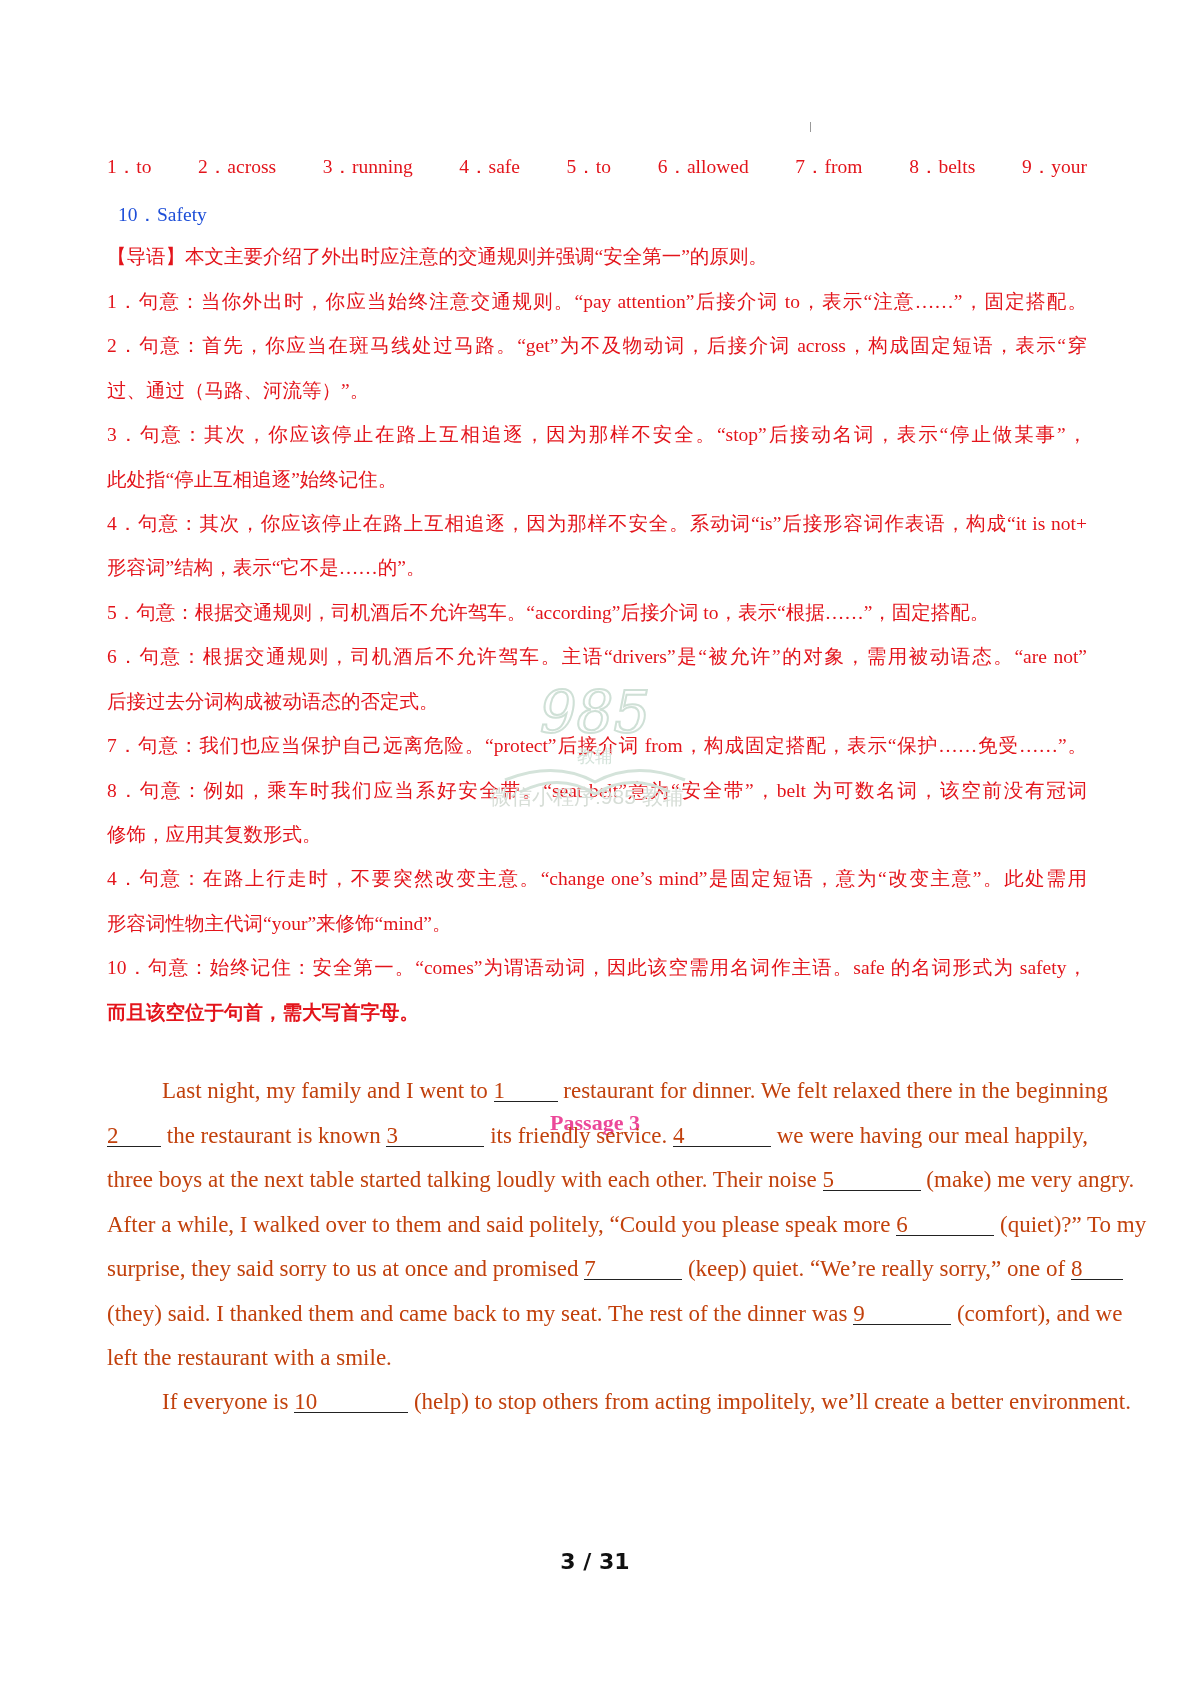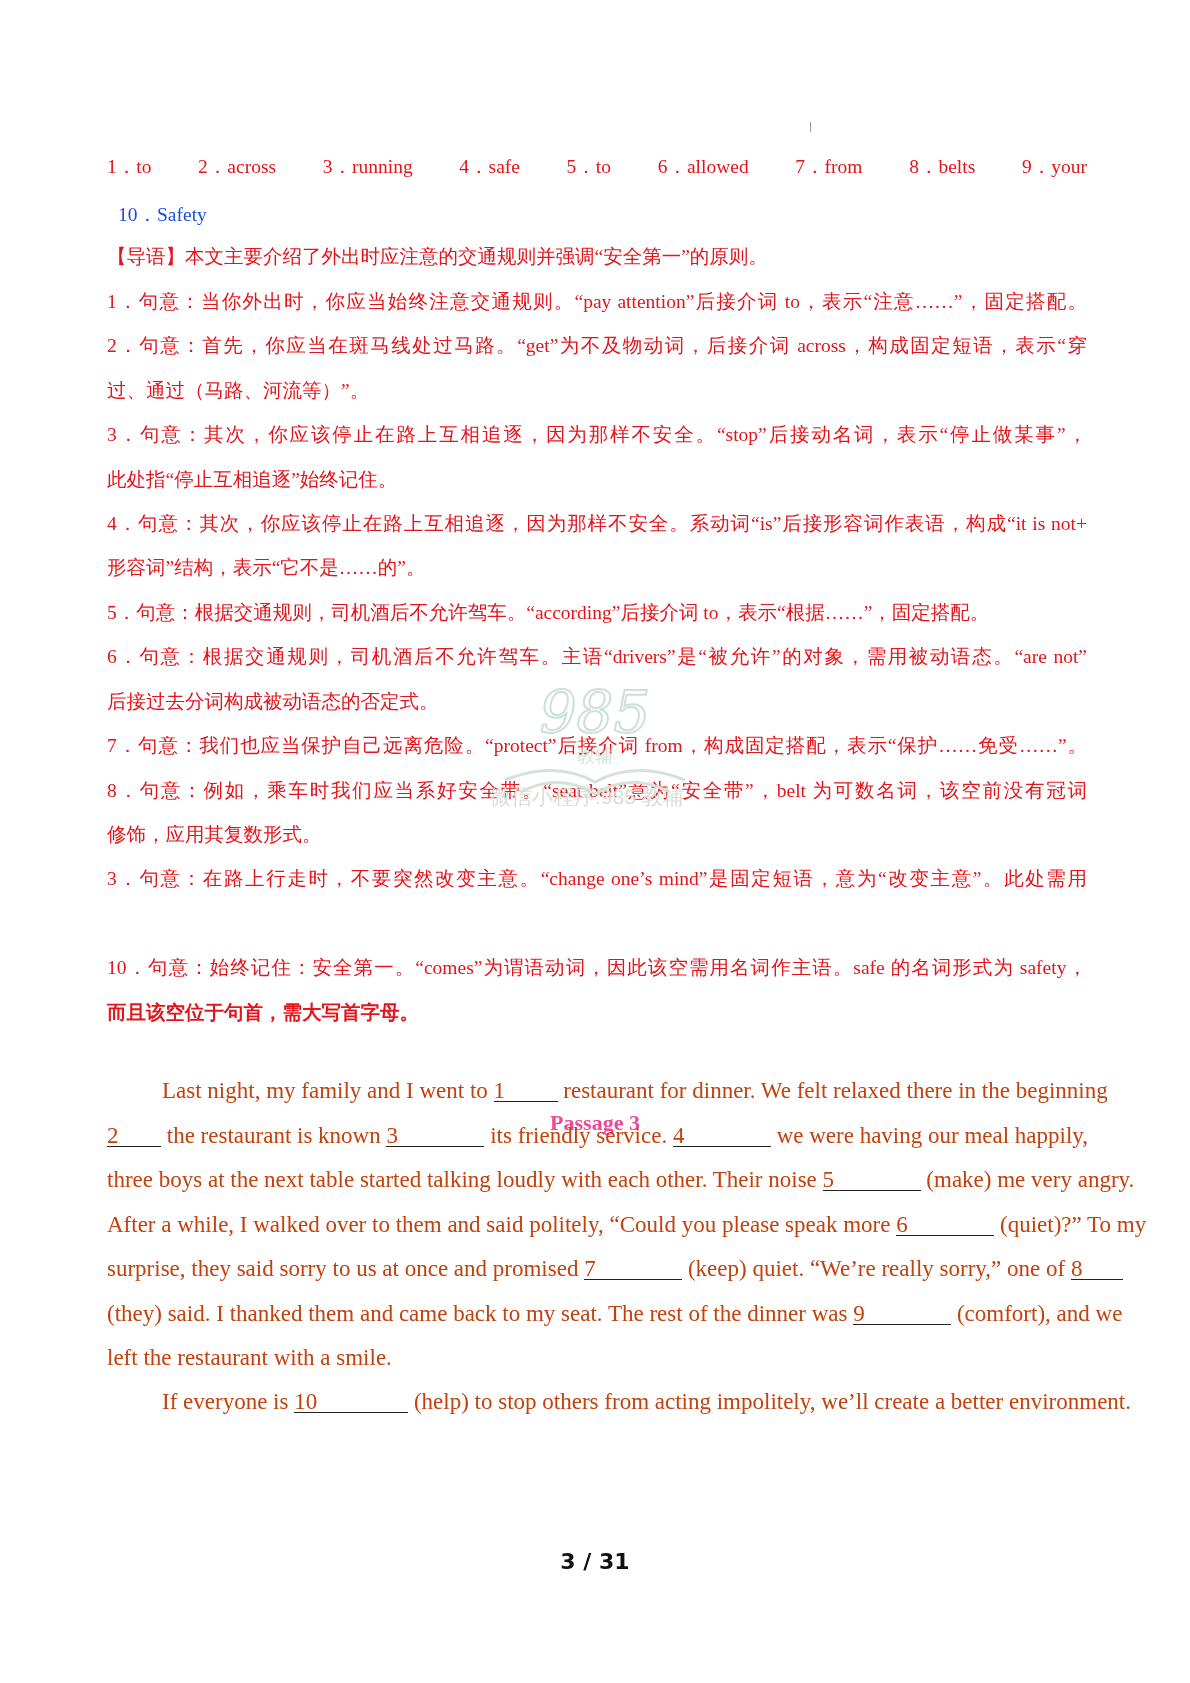--- a/index.html
+++ b/index.html
@@ -47,21 +47,22 @@
   <div class="line red justify" style="top:423px;">3．句意：其次，你应该停止在路上互相追逐，因为那样不安全。“stop”后接动名词，表示“停止做某事”，</div>
   <div class="line red" style="top:468px;">此处指“停止互相追逐”始终记住。</div>
   <div class="line red justify" style="top:512px;">4．句意：其次，你应该停止在路上互相追逐，因为那样不安全。系动词“is”后接形容词作表语，构成“it is not+</div>
   <div class="line red" style="top:556px;">形容词”结构，表示“它不是……的”。</div>
   <div class="line red" style="top:601px;">5．句意：根据交通规则，司机酒后不允许驾车。“according”后接介词 to，表示“根据……”，固定搭配。</div>
   <div class="line red justify" style="top:645px;">6．句意：根据交通规则，司机酒后不允许驾车。主语“drivers”是“被允许”的对象，需用被动语态。“are not”</div>
   <div class="line red" style="top:690px;">后接过去分词构成被动语态的否定式。</div>
   <div class="line red justify" style="top:734px;">7．句意：我们也应当保护自己远离危险。“protect”后接介词 from，构成固定搭配，表示“保护……免受……”。</div>
   <div class="line red justify" style="top:779px;">8．句意：例如，乘车时我们应当系好安全带。“seat belt”意为“安全带”，belt 为可数名词，该空前没有冠词</div>
   <div class="line red" style="top:823px;">修饰，应用其复数形式。</div>
-  <div class="line red justify" style="top:867px;">3．句意：在路上行走时，不要突然改变主意。“change one’s mind”是固定短语，意为“改变主意”。此处需用</div>
+  <div class="line red justify" style="top:867px;">4．句意：在路上行走时，不要突然改变主意。“change one’s mind”是固定短语，意为“改变主意”。此处需用</div>
+  <div class="line red" style="top:912px;">形容词性物主代词“your”来修饰“mind”。</div>
   <div class="line red justify" style="top:956px;">10．句意：始终记住：安全第一。“comes”为谓语动词，因此该空需用名词作主语。safe  的名词形式为 safety，</div>
   <div class="line red" style="top:1001px;font-weight:bold;">而且该空位于句首，需大写首字母。</div>
 
   <svg class="watermark" viewBox="0 0 200 150">
     <text x="100" y="62" text-anchor="middle" font-family="DejaVu Serif, serif" font-size="58" font-style="italic" fill="none" stroke="#cfe0d6" stroke-width="2">985</text>
     <text x="100" y="92" text-anchor="middle" font-family="DejaVu Sans, sans-serif" font-size="18" fill="#d4e3da">教辅</text>
     <path d="M10 110 Q60 90 100 112 Q140 90 190 110" fill="none" stroke="#d4e3da" stroke-width="3"></path>
     <path d="M25 122 Q65 102 100 124 Q135 102 175 122" fill="none" stroke="#d4e3da" stroke-width="3"></path>
   </svg>
   <div class="wm-text">微信小程序:985 教辅</div>

